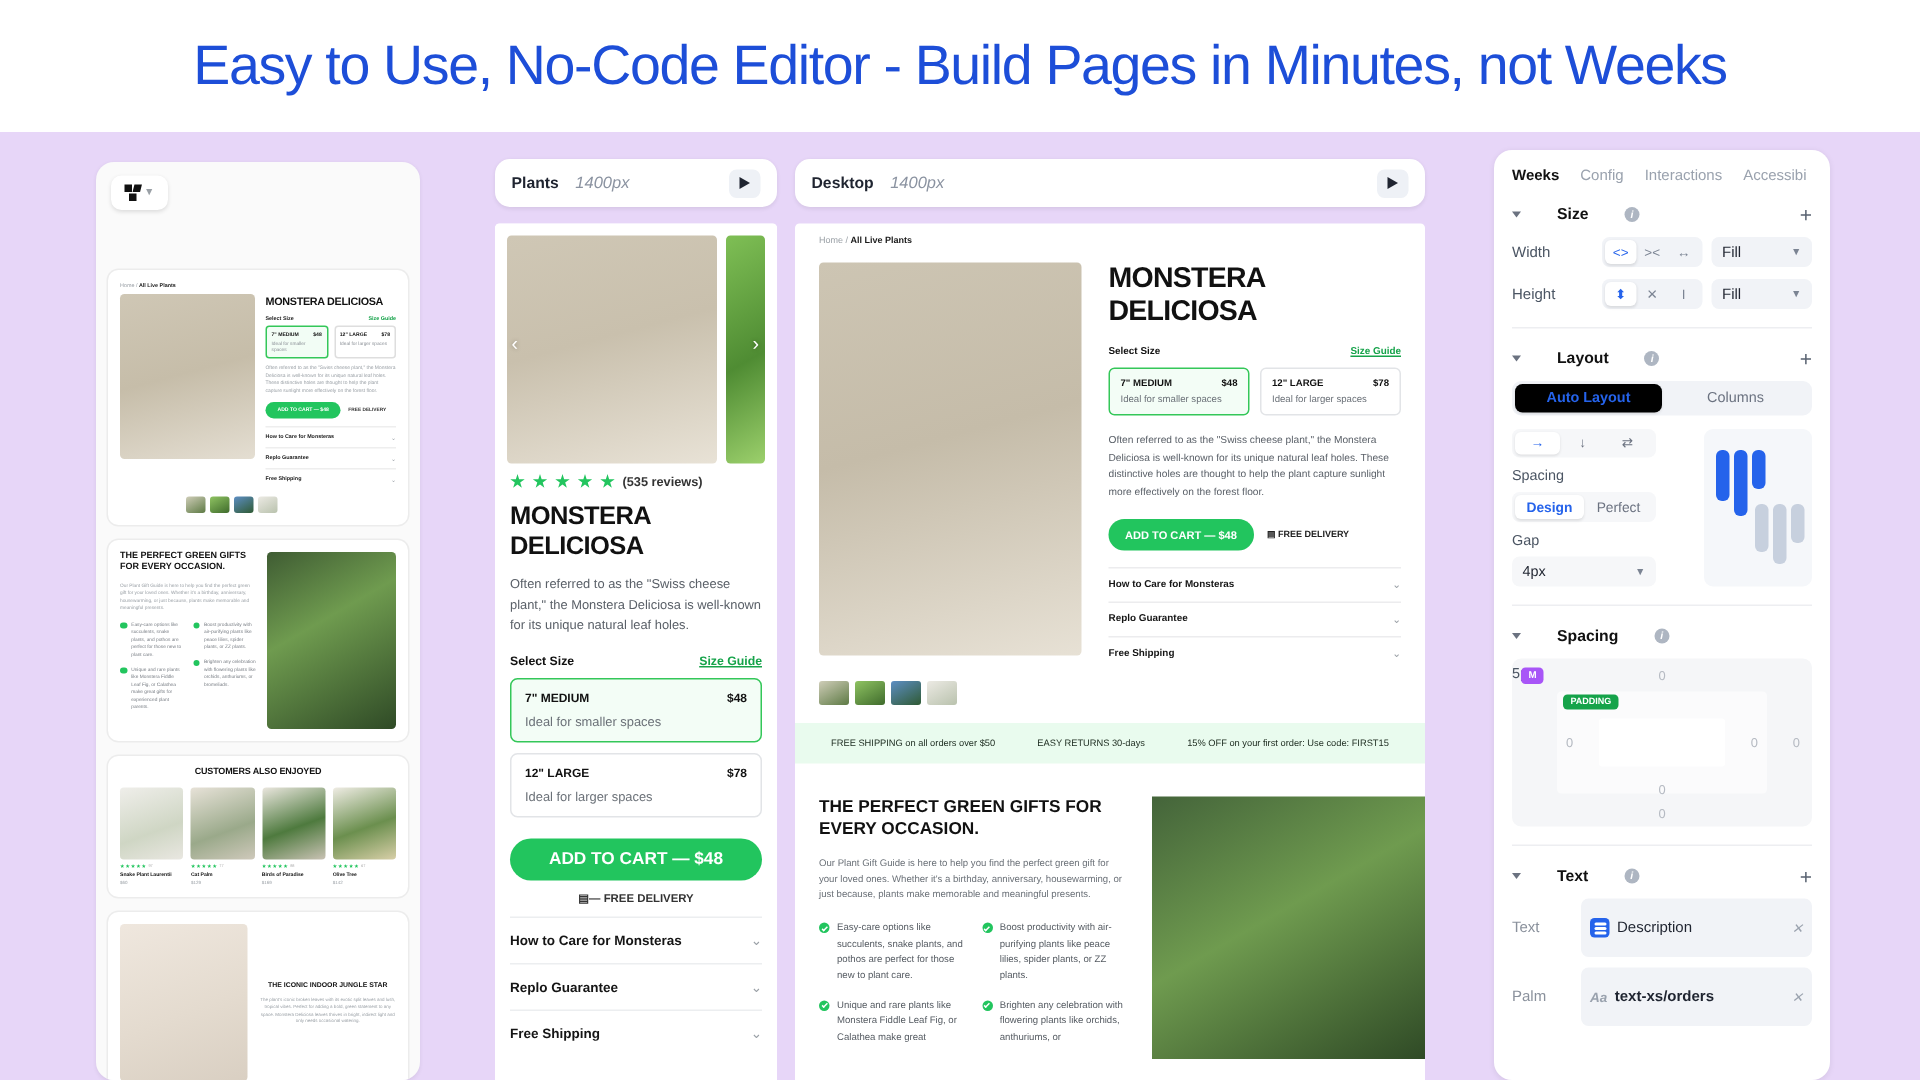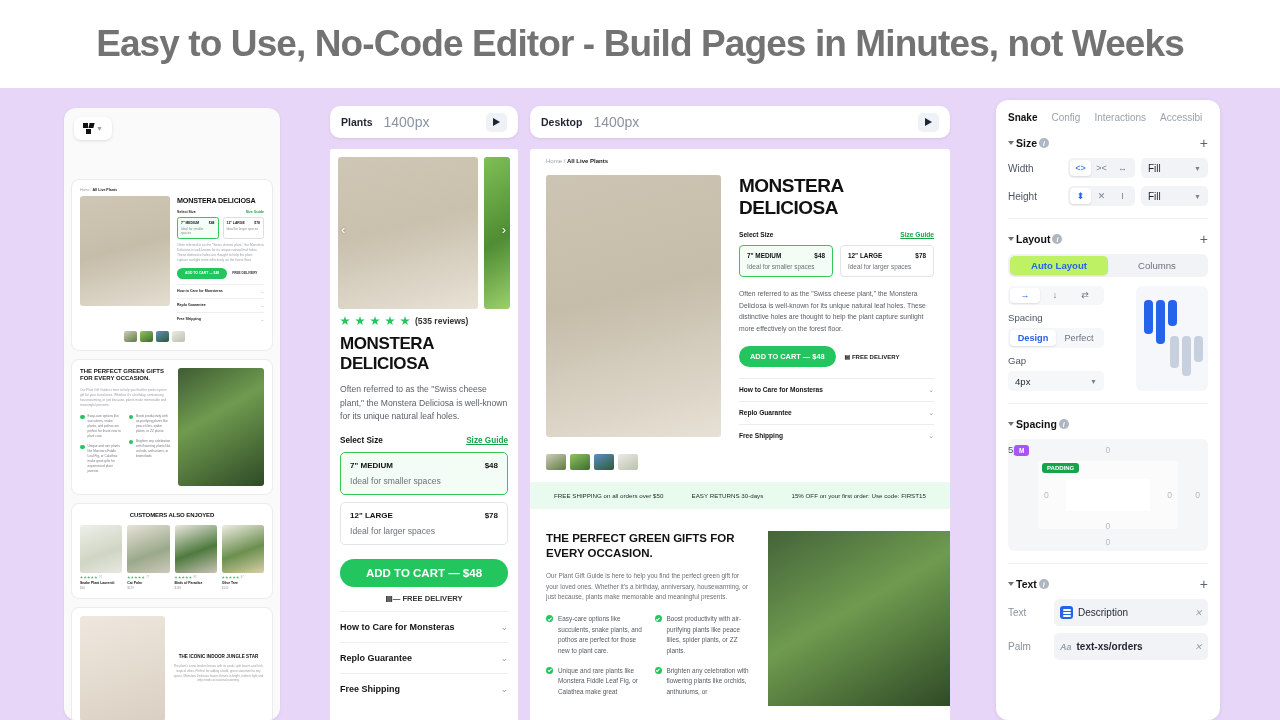--- a/index.html
+++ b/index.html
@@ -9,21 +9,21 @@
     background: #ffffff;
   }
   .page { position: relative; width: 1280px; height: 720px; background:#fff; }
 
   
   .headline-bar {
     height: 88px; display:flex; align-items:center; justify-content:center;
     background:#fff;
   }
   .headline {
-    font-size: 37px; font-weight: 700; color:#737373;
+    font-size: 37px; font-weight: 400; color:#1d4ed8;
     letter-spacing:-0.9px; white-space:nowrap;
     font-family:"Liberation Sans", sans-serif;
   }
 
   
   .app {
     position:absolute; top:88px; left:0; width:1280px; height:632px;
     background:#e7d6f8;
   }
 
@@ -125,21 +125,21 @@
   .ic-h { font-size:4.6px; font-weight:800; color:#111; line-height:1.35; margin-bottom:4px;}
   .ic-p { font-size:3px; line-height:1.6; color:#9aa0a6;}
 
   
   .frame-head {
     height:32px; background:#fff; border-radius:10px;
     display:flex; align-items:center; padding:0 11px; gap:11px;
     box-shadow:0 1px 3px rgba(0,0,0,.08);
   }
   .frame-name { font-size:10.5px; font-weight:700; color:#1f2430;}
-  .frame-w { font-size:14px; color:#8b93a1;}
+  .frame-w { font-size:11px; color:#8b93a1;font-style:italic;}
   .frame-play {
     margin-left:auto; width:21px;height:19px;border-radius:5px;background:#eef1f6;
     display:flex;align-items:center;justify-content:center;
   }
   .play-tri { width:0;height:0;border-left:7px solid #1f2430;border-top:4.5px solid transparent;border-bottom:4.5px solid transparent;}
 
   .mobile-frame { position:absolute; left:330px; top:18px; width:188px; }
   .mobile-body { margin-top:11px; background:#fff; border-radius:3px; height:583px; overflow:hidden; position:relative;}
 
   .m-hero { position:relative; height:160px; background:#fff; padding:8px 8px 0 8px; display:flex; gap:6px;}
@@ -221,39 +221,39 @@
   .avatar{ width:20px;height:20px;border-radius:50%;
     background:radial-gradient(circle at 38% 34%, #c8c8c8, #585858 60%, #2a2a2a);
     border:1px solid #e3e3e3;}
   .rp-chev{ font-size:7px; color:#9aa0a6; margin-left:3px;}
   .share-btn{ margin-left:auto; background:#2563eb; color:#fff; font-size:10px; font-weight:700;
     padding:4px 13px; border-radius:5px;}
   .rp-tabs{ display:flex; gap:14px; padding:12px 12px 0 12px; overflow:hidden;}
   .rp-tab{ font-size:10px; color:#9aa2ae; white-space:nowrap;}
   .rp-tab.on{ color:#111; font-weight:700;}
   .rp-sec{ padding:0 12px; }
-  .rp-sechead{ display:flex; align-items:center; gap:2px; padding:14px 0 9px 0;}
+  .rp-sechead{ display:flex; align-items:center; gap:24px; padding:14px 0 9px 0;}
   .tri{ width:0;height:0;border-left:3.5px solid transparent;border-right:3.5px solid transparent;border-top:4.5px solid #6b7280;}
   .rp-sechead b{ font-size:10.5px; color:#111;}
   .info-i{ width:10px;height:10px;border-radius:50%;background:#aeb6c2;color:#fff;font-size:7px;
     display:flex;align-items:center;justify-content:center; font-weight:700; font-style:italic;}
   .plus{ margin-left:auto; color:#5a6472; font-size:14px; line-height:10px;}
   .rp-row{ display:flex; align-items:center; margin-bottom:8px; gap:6px;}
   .rp-lbl{ font-size:10px; color:#4b5563; width:54px; flex:none;}
   .seg{ display:flex; background:#f1f3f7; border-radius:5px; padding:2px; gap:0; height:20px; align-items:center;}
   .seg i{ width:21px; text-align:center; font-size:9px; color:#7b8493; font-style:normal; line-height:16px;}
   .seg i.on{ background:#fff; border-radius:4px; color:#2563eb; box-shadow:0 1px 2px rgba(0,0,0,.1);}
   .sel{ flex:1; height:20px; background:#f1f3f7; border-radius:5px; display:flex; align-items:center;
     padding:0 7px; font-size:10px; color:#1f2430;}
   .sel em{ margin-left:auto; font-style:normal; font-size:7px; color:#7b8493;}
   .divider{ height:1px; background:#edeef1; margin:12px 0 0 0;}
 
   .lay-tabs{ display:flex; background:#f1f3f7; border-radius:6px; padding:2px; margin-bottom:9px;}
   .lay-tab{ flex:1; text-align:center; font-size:9.6px; color:#6b7280; padding:4px 0; border-radius:5px;}
-  .lay-tab.on{ background:#bef264; color:#2563eb; font-weight:700; box-shadow:0 1px 2px rgba(0,0,0,.1);}
+  .lay-tab.on{ background:#000000; color:#2563eb; font-weight:700; box-shadow:0 1px 2px rgba(0,0,0,.1);}
   .lay-body{ display:flex; gap:8px;}
   .lay-left{ flex:1;}
   .dir{ display:flex; background:#f6f7f9; border-radius:5px; padding:2px; width:96px; margin-bottom:7px; align-items:center;}
   .dir i{ width:30px; text-align:center; font-size:9px; color:#6b7280; font-style:normal; line-height:15px;}
   .dir i.on{ background:#fff; border-radius:4px; color:#2563eb; box-shadow:0 1px 2px rgba(0,0,0,.1);}
   .sub-lbl{ font-size:9.6px; color:#4b5563; margin-bottom:5px;}
   .pk{ display:flex; background:#f6f7f9; border-radius:5px; padding:2px; width:96px; margin-bottom:7px;}
   .pk span{ flex:1; text-align:center; font-size:9.2px; color:#6b7280; padding:3px 0; border-radius:4px;}
   .pk span.on{ background:#fff; color:#2563eb; font-weight:700; box-shadow:0 1px 2px rgba(0,0,0,.1);}
   .gapsel{ width:96px; height:20px; background:#f6f7f9; border-radius:5px; display:flex; align-items:center;
@@ -267,21 +267,21 @@
   .sp-core{ position:absolute; left:58px; right:58px; top:40px; bottom:40px; background:#fff; border-radius:2px;}
   .badge-m{ position:absolute; left:6px; top:6px; background:#a855f7; color:#fff; font-size:6.5px;
     font-weight:700; padding:2px 5px; border-radius:3px;}
   .badge-p{ position:absolute; left:34px; top:24px; background:#16a34a; color:#fff; font-size:6px;
     font-weight:700; padding:2px 5px; border-radius:3px;}
   .sp-v{ position:absolute; font-size:8.6px; color:#b5bac2;}
   .sp-left{ left:10px; top:50%; transform:translateY(-50%); font-size:9.6px; color:#4b5563;}
 
   .txt-row{ display:flex; align-items:center; gap:6px; margin-bottom:7px;}
   .txt-lbl{ font-size:10px; color:#8a919c; width:40px; flex:none;}
-  .txt-field{ flex:1; height:27px; background:#f1f3f7; border-radius:5px; display:flex; align-items:center;
+  .txt-field{ flex:1; height:39px; background:#f1f3f7; border-radius:5px; display:flex; align-items:center;
     padding:0 6px; gap:5px; font-size:10px; color:#1f2430;}
   .txt-ic{ width:13px;height:13px;border-radius:3px;background:#2563eb; position:relative; flex:none;}
   .txt-ic::after{content:"";position:absolute;left:2.5px;top:3px;width:8px;height:1.6px;background:#fff;box-shadow:0 3px 0 #fff,0 6px 0 #fff;border-radius:1px;}
   .txt-aa{ font-size:9px; color:#9aa2ae; font-weight:700; flex:none;}
   .txt-x{ margin-left:auto; color:#9aa2ae; font-size:9px;}
 </style>
 </head>
 <body>
 
 <div class="page">
@@ -626,21 +626,21 @@
             </div>
           </div>
           <div class="d-gifts-img"></div>
         </div>
       </div>
     </div>
 
     <div class="right-panel">
 
       <div class="rp-tabs">
-        <span class="rp-tab on">Snake</span>
+        <span class="rp-tab on">Weeks</span>
         <span class="rp-tab">Config</span>
         <span class="rp-tab">Interactions</span>
         <span class="rp-tab">Accessibi</span>
       </div>
 
       <div class="rp-sec">
         <div class="rp-sechead">
           <span class="tri"></span>
           <b>Size</b>
           <span class="info-i">i</span>

